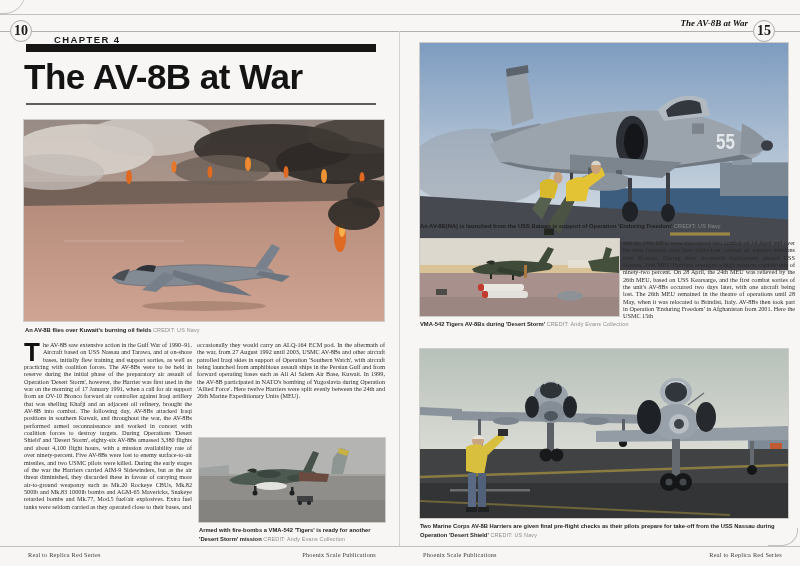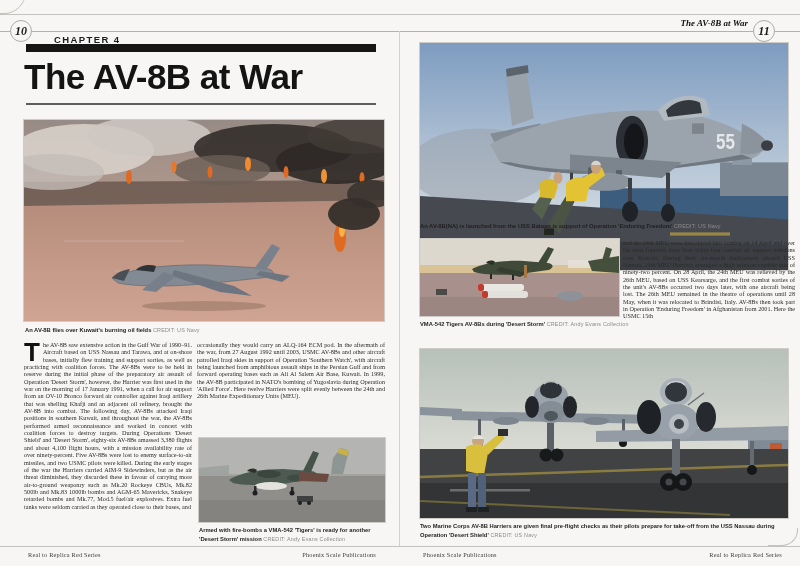--- a/index.html
+++ b/index.html
@@ -17,21 +17,21 @@
   .hline.top2 { left:0; top:31px; width:800px; background:#b2b1ae; }
   .hline.footer-rule { left:0; top:546px; width:800px; }
   .vdivider { position:absolute; left:399px; top:31px; width:1px; height:515px; background:#d2d1ce; }
   .corner-tl { position:absolute; left:-14px; top:-16px; width:40px; height:30px;
     border:1px solid #c3c2bf; border-radius:0 0 22px 0; background:#f7f6f4; }
   .corner-br { position:absolute; left:768px; top:528px; width:30px; height:18px;
     border-right:1px solid #c3c2bf; border-bottom:1px solid #c3c2bf; border-bottom-right-radius:16px; }
 
   .page-bubble { position:absolute; top:20px; width:22px; height:22px; border-radius:50%;
     background:#f7f6f4; border:1px solid #aeadaa; display:flex; align-items:center; justify-content:center;
-    font-family:"Liberation Serif", serif; font-weight:bold; font-size:12px; color:#1a1a1a; z-index:3;font-style:italic; }
+    font-family:"Liberation Serif", serif; font-weight:bold; font-size:14px; color:#1a1a1a; z-index:3; }
   .bubble-left { left:10px; }
   .bubble-right { left:753px; }
 
   .chapter-label { position:absolute; left:54px; top:18px; font-size:9.5px; font-weight:bold;
     letter-spacing:1.4px; color:#1c1c1c;margin-top:16px; }
   .running-header { position:absolute; right:52px; top:18px; font-family:"Liberation Serif", serif;
     font-style:italic; font-weight:bold; font-size:9px; color:#111; }
 
   
   .title-bar { position:absolute; left:26px; top:44px; width:350px; height:8px; background:#161616; }
@@ -75,21 +75,21 @@
   <div class="hline top1"></div>
   <div class="hline top2"></div>
   <div class="corner-tl"></div>
   <div class="vdivider"></div>
   <div class="hline footer-rule"></div>
   <div class="corner-br"></div>
 
   <div class="page-bubble bubble-left">10</div>
   <div class="chapter-label">CHAPTER 4</div>
   <div class="running-header">The AV-8B at War</div>
-  <div class="page-bubble bubble-right">11</div>
+  <div class="page-bubble bubble-right">15</div>
 
   <div class="title-bar"></div>
   <h1 class="page-title">The AV-8B at War</h1>
   <div class="title-underline"></div>
 
   <div class="photo photo-main">
     <svg viewBox="0 0 360 201" preserveAspectRatio="none">
       <defs>
         <linearGradient id="g1sky" x1="0" y1="0" x2="0" y2="1">
           <stop offset="0" stop-color="#978b85"></stop>

